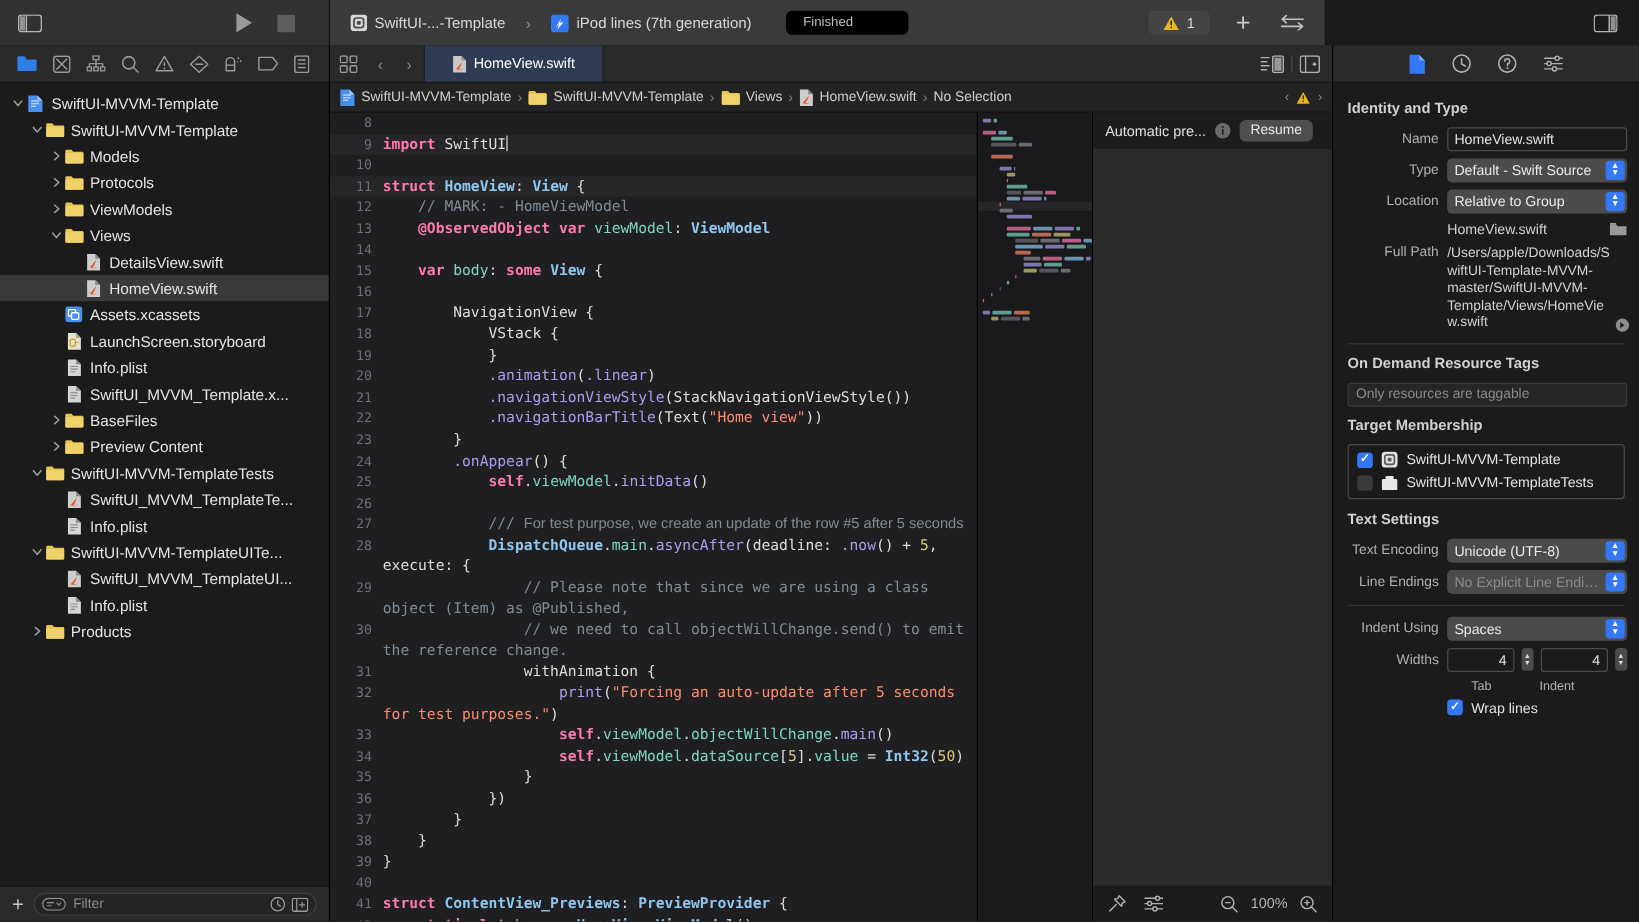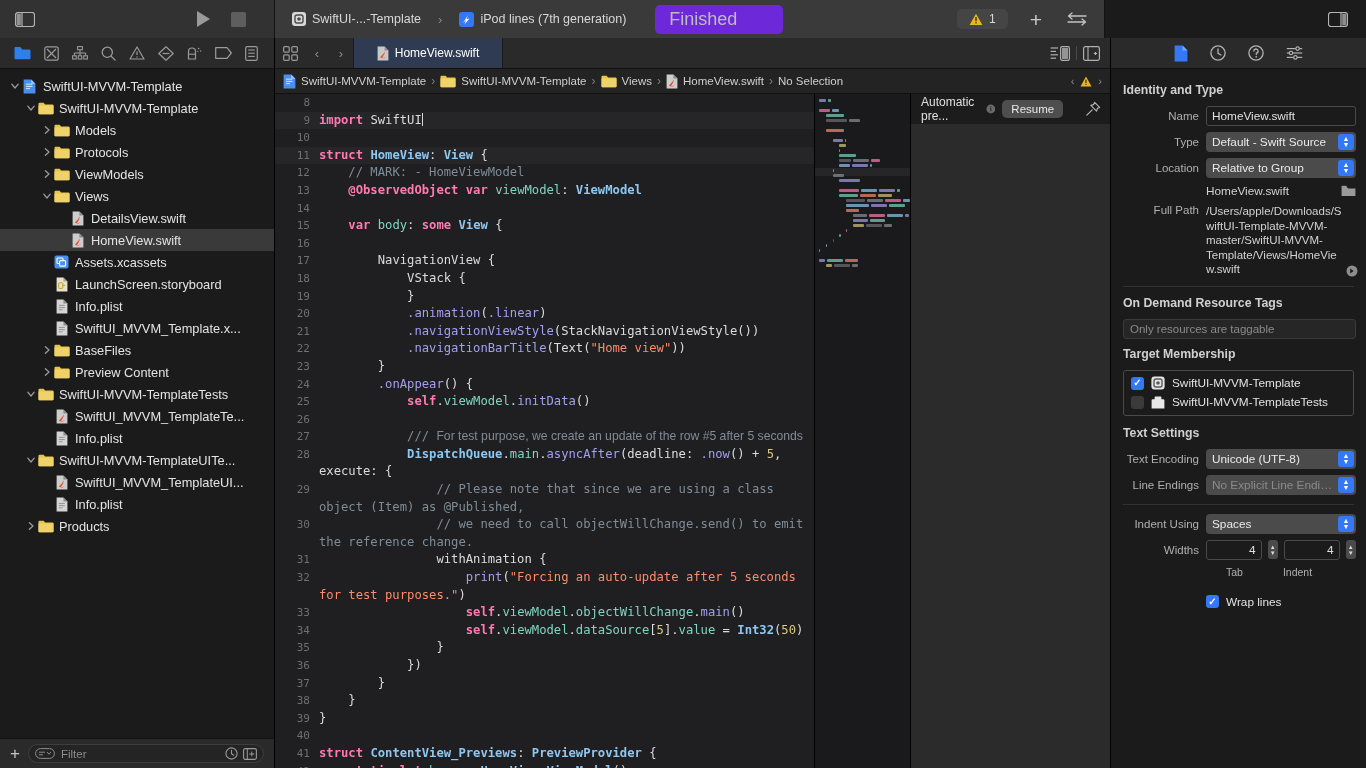--- a/index.html
+++ b/index.html
@@ -14,21 +14,21 @@
 
   
   .toolbar { height: 38px; display: flex; align-items: stretch; background: #2e2e2e; flex: 0 0 38px; }
   .tb-left { width: 275px; background: #323232; display: flex; align-items: center; border-right: 1px solid #131313; }
   .tb-panelbtn { margin-left: 14px; width: 22px; height: 22px; display:flex; align-items:center; justify-content:center; }
   .tb-runstop { margin-left: auto; display: flex; align-items: center; gap: 20px; padding-right: 28px; }
   .tb-mid { flex: 1; background: #3a3a3a; display: flex; align-items: center; padding: 0 10px; gap: 8px; border-right: 1px solid #131313;}
   .crumb-pill { display: flex; align-items: center; gap: 6px; padding: 3px 7px; border-radius: 5px; }
   .crumb-txt { color: #d8d8d8; font-size: 12.5px; }
   .chev-sep { color: #8a8a8a; font-size: 13px; margin: 0 2px;}
-  .status-box { margin-left: 14px; background: #6d28d9; border-radius: 5px; padding: 4px 46px 4px 14px; color: #bdbdbd; font-size: 18px; }
+  .status-box { margin-left: 14px; background: #000000; border-radius: 5px; padding: 4px 46px 4px 14px; color: #bdbdbd; font-size: 11px; }
   .warn-pill { margin-left: auto; display:flex; align-items:center; gap: 6px; background: #454545; border-radius: 5px; padding: 3px 12px; }
   .warn-count { color: #d8d8d8; font-size: 12px; }
   .tb-plus { margin-left: 14px; color: #c8c8c8; font-size: 21px; line-height: 1; font-weight: 300;}
   .tb-arrows { margin-left: 16px; margin-right: 6px; }
   .tb-right { width: 261px; background: #1b1b1b; display:flex; align-items:center; justify-content: flex-end; padding-right: 18px; }
 
   
   .body { flex: 1; display: flex; min-height: 0; }
 
   
@@ -63,21 +63,21 @@
   .cline { display: flex; align-items: flex-start; min-height: 17.6px; }
   .cline.hl { background: #262629; }
   .gut { width: 44px; flex: 0 0 44px; text-align: right; padding-right: 9px; color: #6e6e73; font-size: 11px; font-family: "DejaVu Sans Mono", monospace; line-height:17.6px; user-select:none;}
   .ctext { flex:1; white-space: pre-wrap; color: #dcdcdc; padding-right: 6px;}
   .minimap { width: 96px; flex: 0 0 96px; background: #1a1a1c; border-left: 1px solid #000; position: relative; overflow: hidden;}
   .mmline { height: 3px; display:flex; gap:2px; margin-bottom: 2px; padding-left: 4px;}
   .mmseg { height: 3px; border-radius: 1px; }
   .mm-hl { position:absolute; left:0; right:0; height: 8px; background: rgba(255,255,255,0.055); }
 
   
-  .preview { width: 200px; flex: 0 0 200px; background: #2b2b2b; display:flex; flex-direction:row; border-left:1px solid #000;}
+  .preview { width: 200px; flex: 0 0 200px; background: #2b2b2b; display:flex; flex-direction:column; border-left:1px solid #000;}
   .pv-top { height: 30px; background: #1c1c1c; display:flex; align-items:center; gap:7px; padding: 0 10px;}
   .pv-title { color: #e0e0e0; font-size: 12px; }
   .pv-resume { background: #4e4e4e; border-radius: 5px; color:#e8e8e8; font-size:11.5px; padding: 3px 9px;}
   .pv-canvas { flex:1; background: #2b2b2b; }
   .pv-bottom { height: 30px; background: #1c1c1c; display:flex; align-items:center; padding: 0 12px; gap: 14px;}
   .pv-zoomgrp { margin-left:auto; display:flex; align-items:center; gap: 10px;}
   .pv-pct { color:#b2b2b2; font-size: 12px;}
 
   
   .insp { width: 256px; flex: 0 0 256px; background: #1b1b1b; display:flex; flex-direction:column; border-left:1px solid #000;}
@@ -1160,21 +1160,21 @@
                 <span>▼</span>
               </div>
             <div class="numfield">4</div>
             <div class="stp">
                 <span>▲</span>
                 <span>▼</span>
               </div>
           </div>
         </div>
 
-        <div class="frow" style="margin-bottom:17px;">
+        <div class="frow" style="margin-bottom:5px;">
           <div class="flabel"></div>
           <div class="fval" style="display:flex;gap:40px;padding-left:20px;">
             <span class="caplabel">Tab</span>
             <span class="caplabel">Indent</span>
           </div>
         </div>
 
         <div class="wrapline">
           <div class="cbox on">
               <span class="cmark">✓</span>

